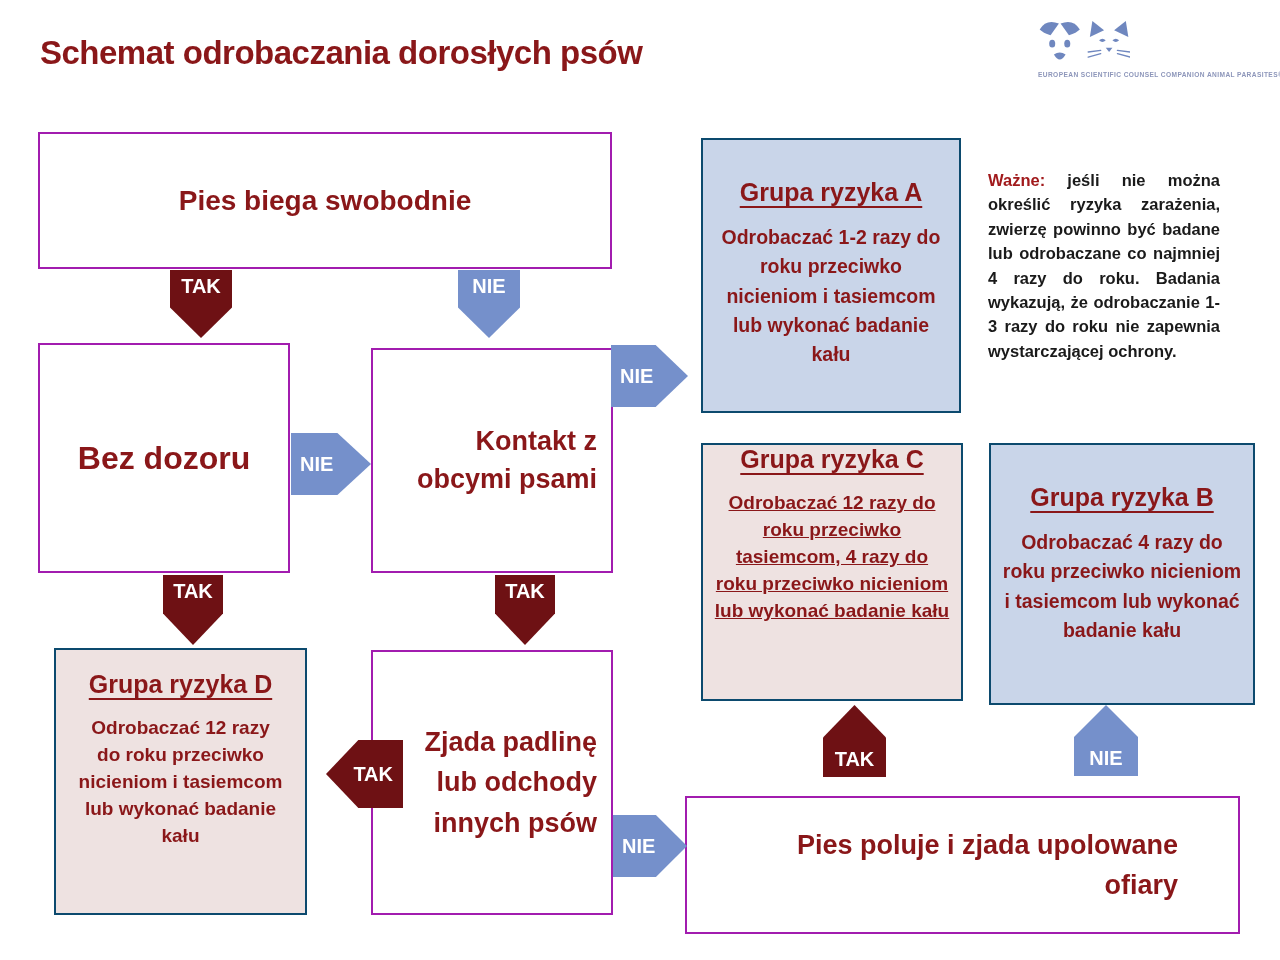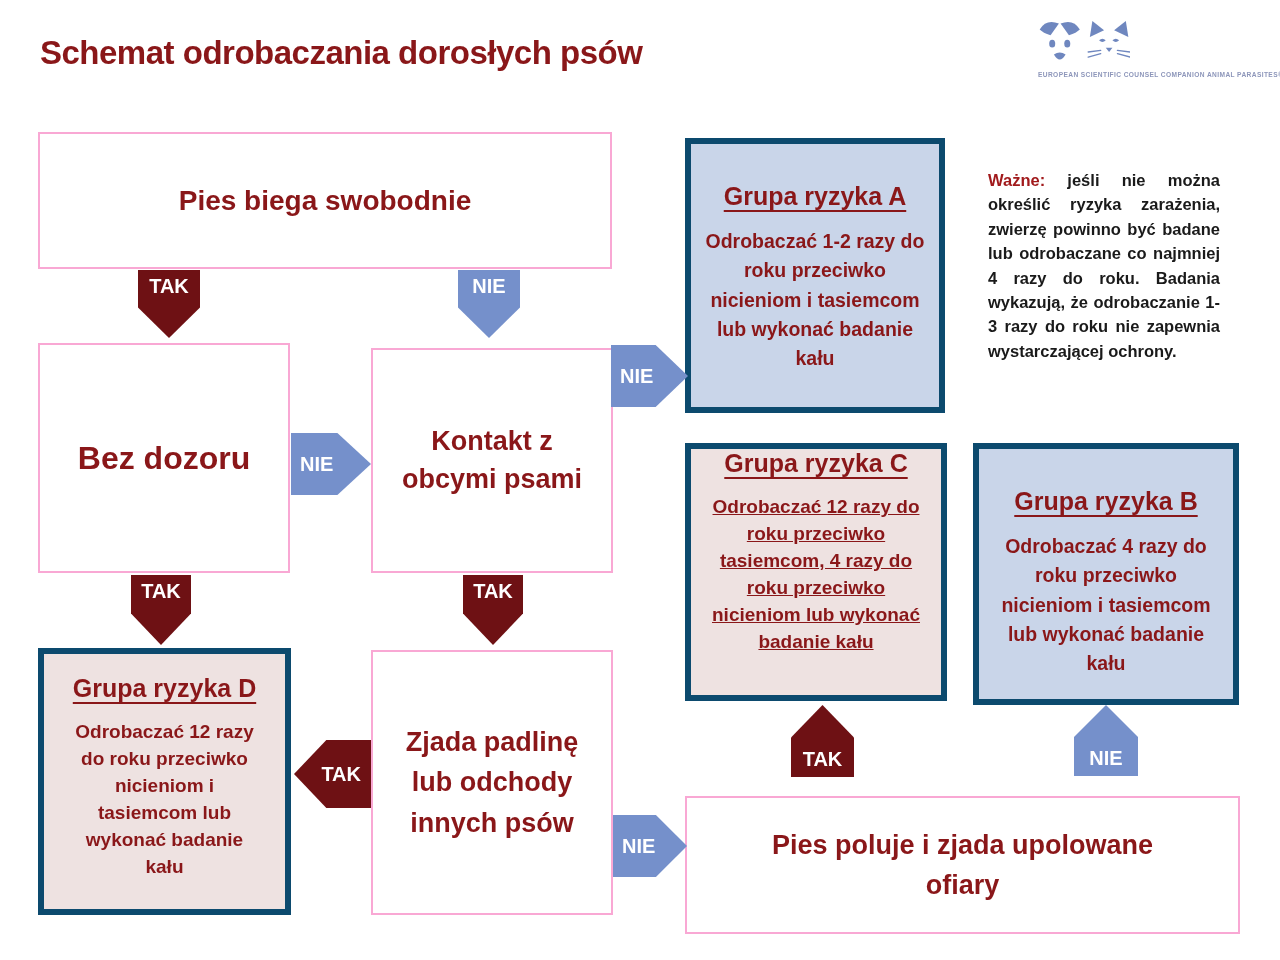--- a/index.html
+++ b/index.html
@@ -22,29 +22,29 @@
     font-family: "Liberation Serif", "DejaVu Serif", serif;
     font-size: 37px; color: #7d3b44; letter-spacing: 1px; line-height: 1;
   }
   .logo-tagline {
     margin-top: 3px; font-size: 6.6px; letter-spacing: 0.4px;
     color: #8d96ba; white-space: nowrap; font-weight: bold;
   }
 
   
   .node {
-    position: absolute; border: 2px solid #f9a8d4; background: #ffffff;
+    position: absolute; border: 2px solid #a21caf; background: #ffffff;
     display: flex; align-items: center; justify-content: center;
-    text-align: center; color: #8a1719; font-weight: bold;
+    text-align: right; color: #8a1719; font-weight: bold;
   }
   .node .q { padding: 0 14px; line-height: 1.25; }
   .risk {
-    position: absolute; border: 6px solid #0c4a6e;
+    position: absolute; border: 2px solid #0c4a6e;
     display: flex; flex-direction: column; align-items: center;
-    text-align: center; color: #8a1719; font-weight: bold;
+    text-align: center; color: #8a1719; font-weight: bold; margin-left: 16px;
   }
   .risk.blue { background: #c9d5e9; }
   .risk.pink { background: #eee2e1; }
   .risk-title {
     font-size: 25px; text-decoration: underline;
     text-underline-offset: 5px; text-decoration-thickness: 2px;
     margin-bottom: 16px;
   }
   .risk-body { font-size: 19.5px; line-height: 1.5; padding: 0 10px; }
 
@@ -54,21 +54,21 @@
     font-size: 16.5px; font-weight: bold; color: #1a1a1a;
     text-align: justify; line-height: 1.48;
   }
   .note .warn { color: #a11a1c; }
 
   
   .arrow {
     position: absolute; display: flex; color: #ffffff;
     font-weight: bold; font-size: 20px;
   }
-  .arrow.maroon { background: #6e1114; }
+  .arrow.maroon { background: #6e1114; margin-left: 32px; }
   .arrow.blue   { background: #7590cb; }
   .arrow.down {
     clip-path: polygon(0 0, 100% 0, 100% 55%, 50% 100%, 0 55%);
     align-items: flex-start; justify-content: center; padding-top: 5px;
   }
   .arrow.up {
     clip-path: polygon(50% 0, 100% 45%, 100% 100%, 0 100%, 0 45%);
     align-items: flex-end; justify-content: center; padding-bottom: 6px;
   }
   .arrow.right {

